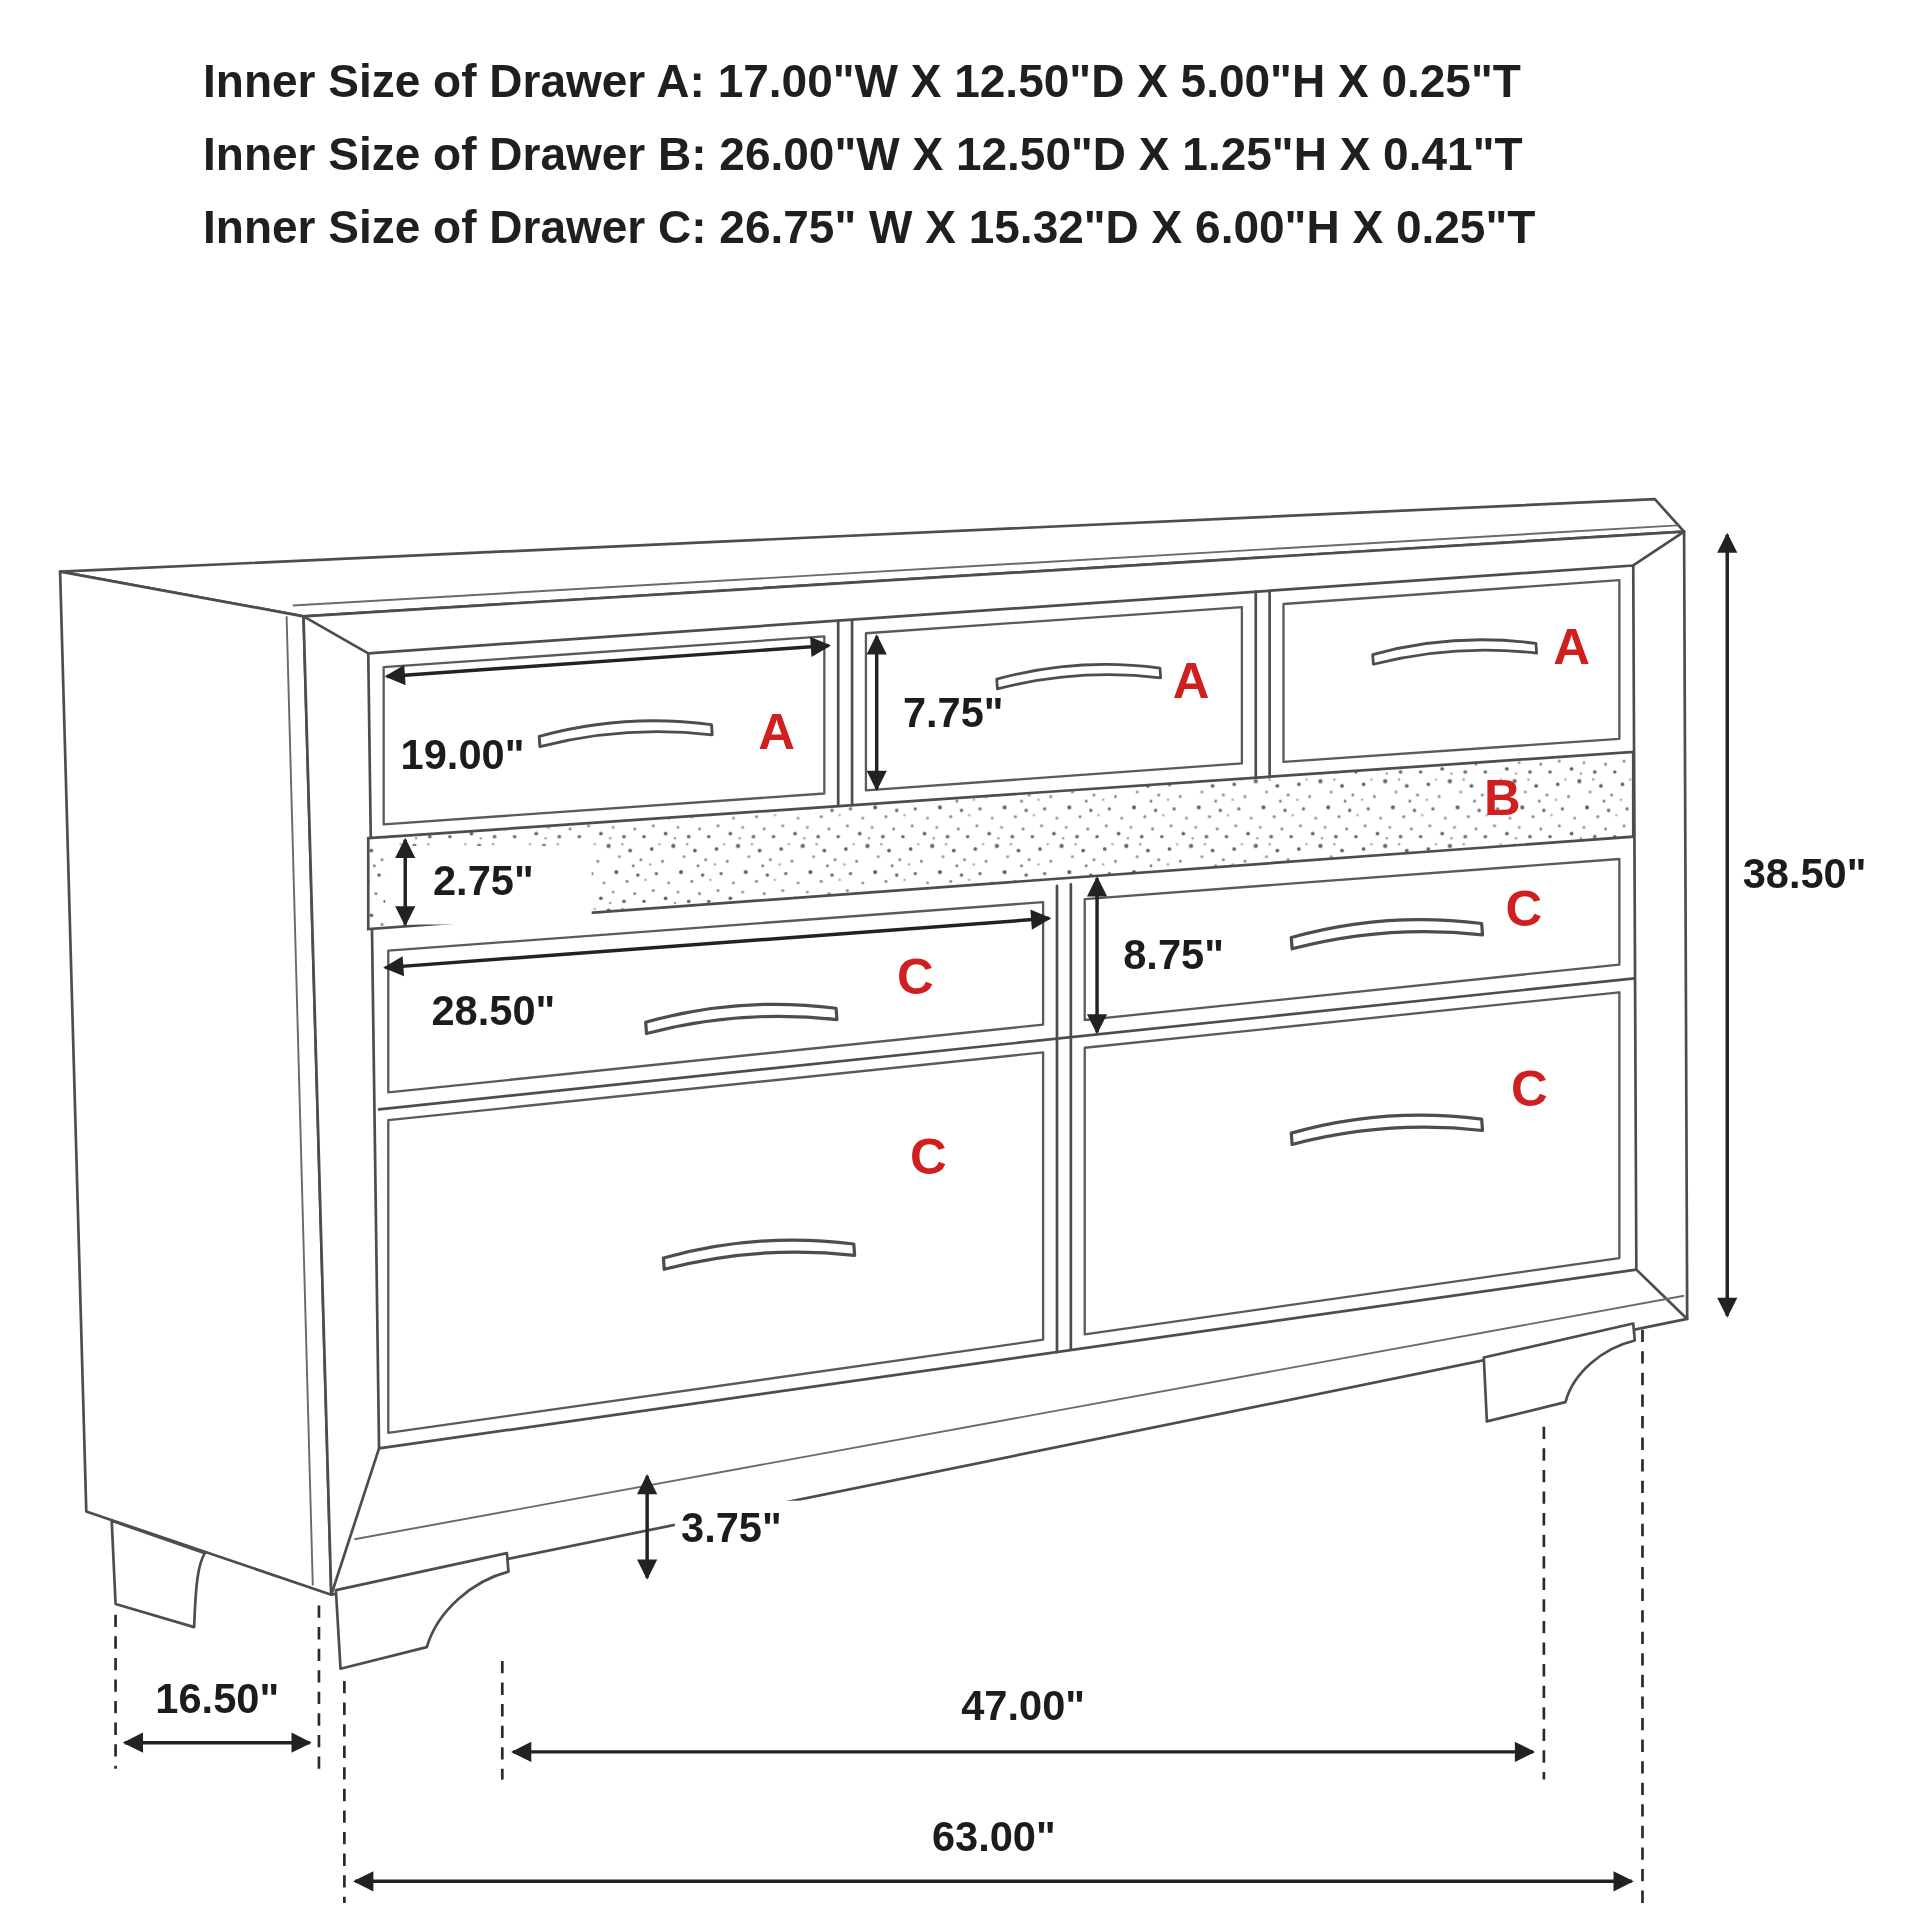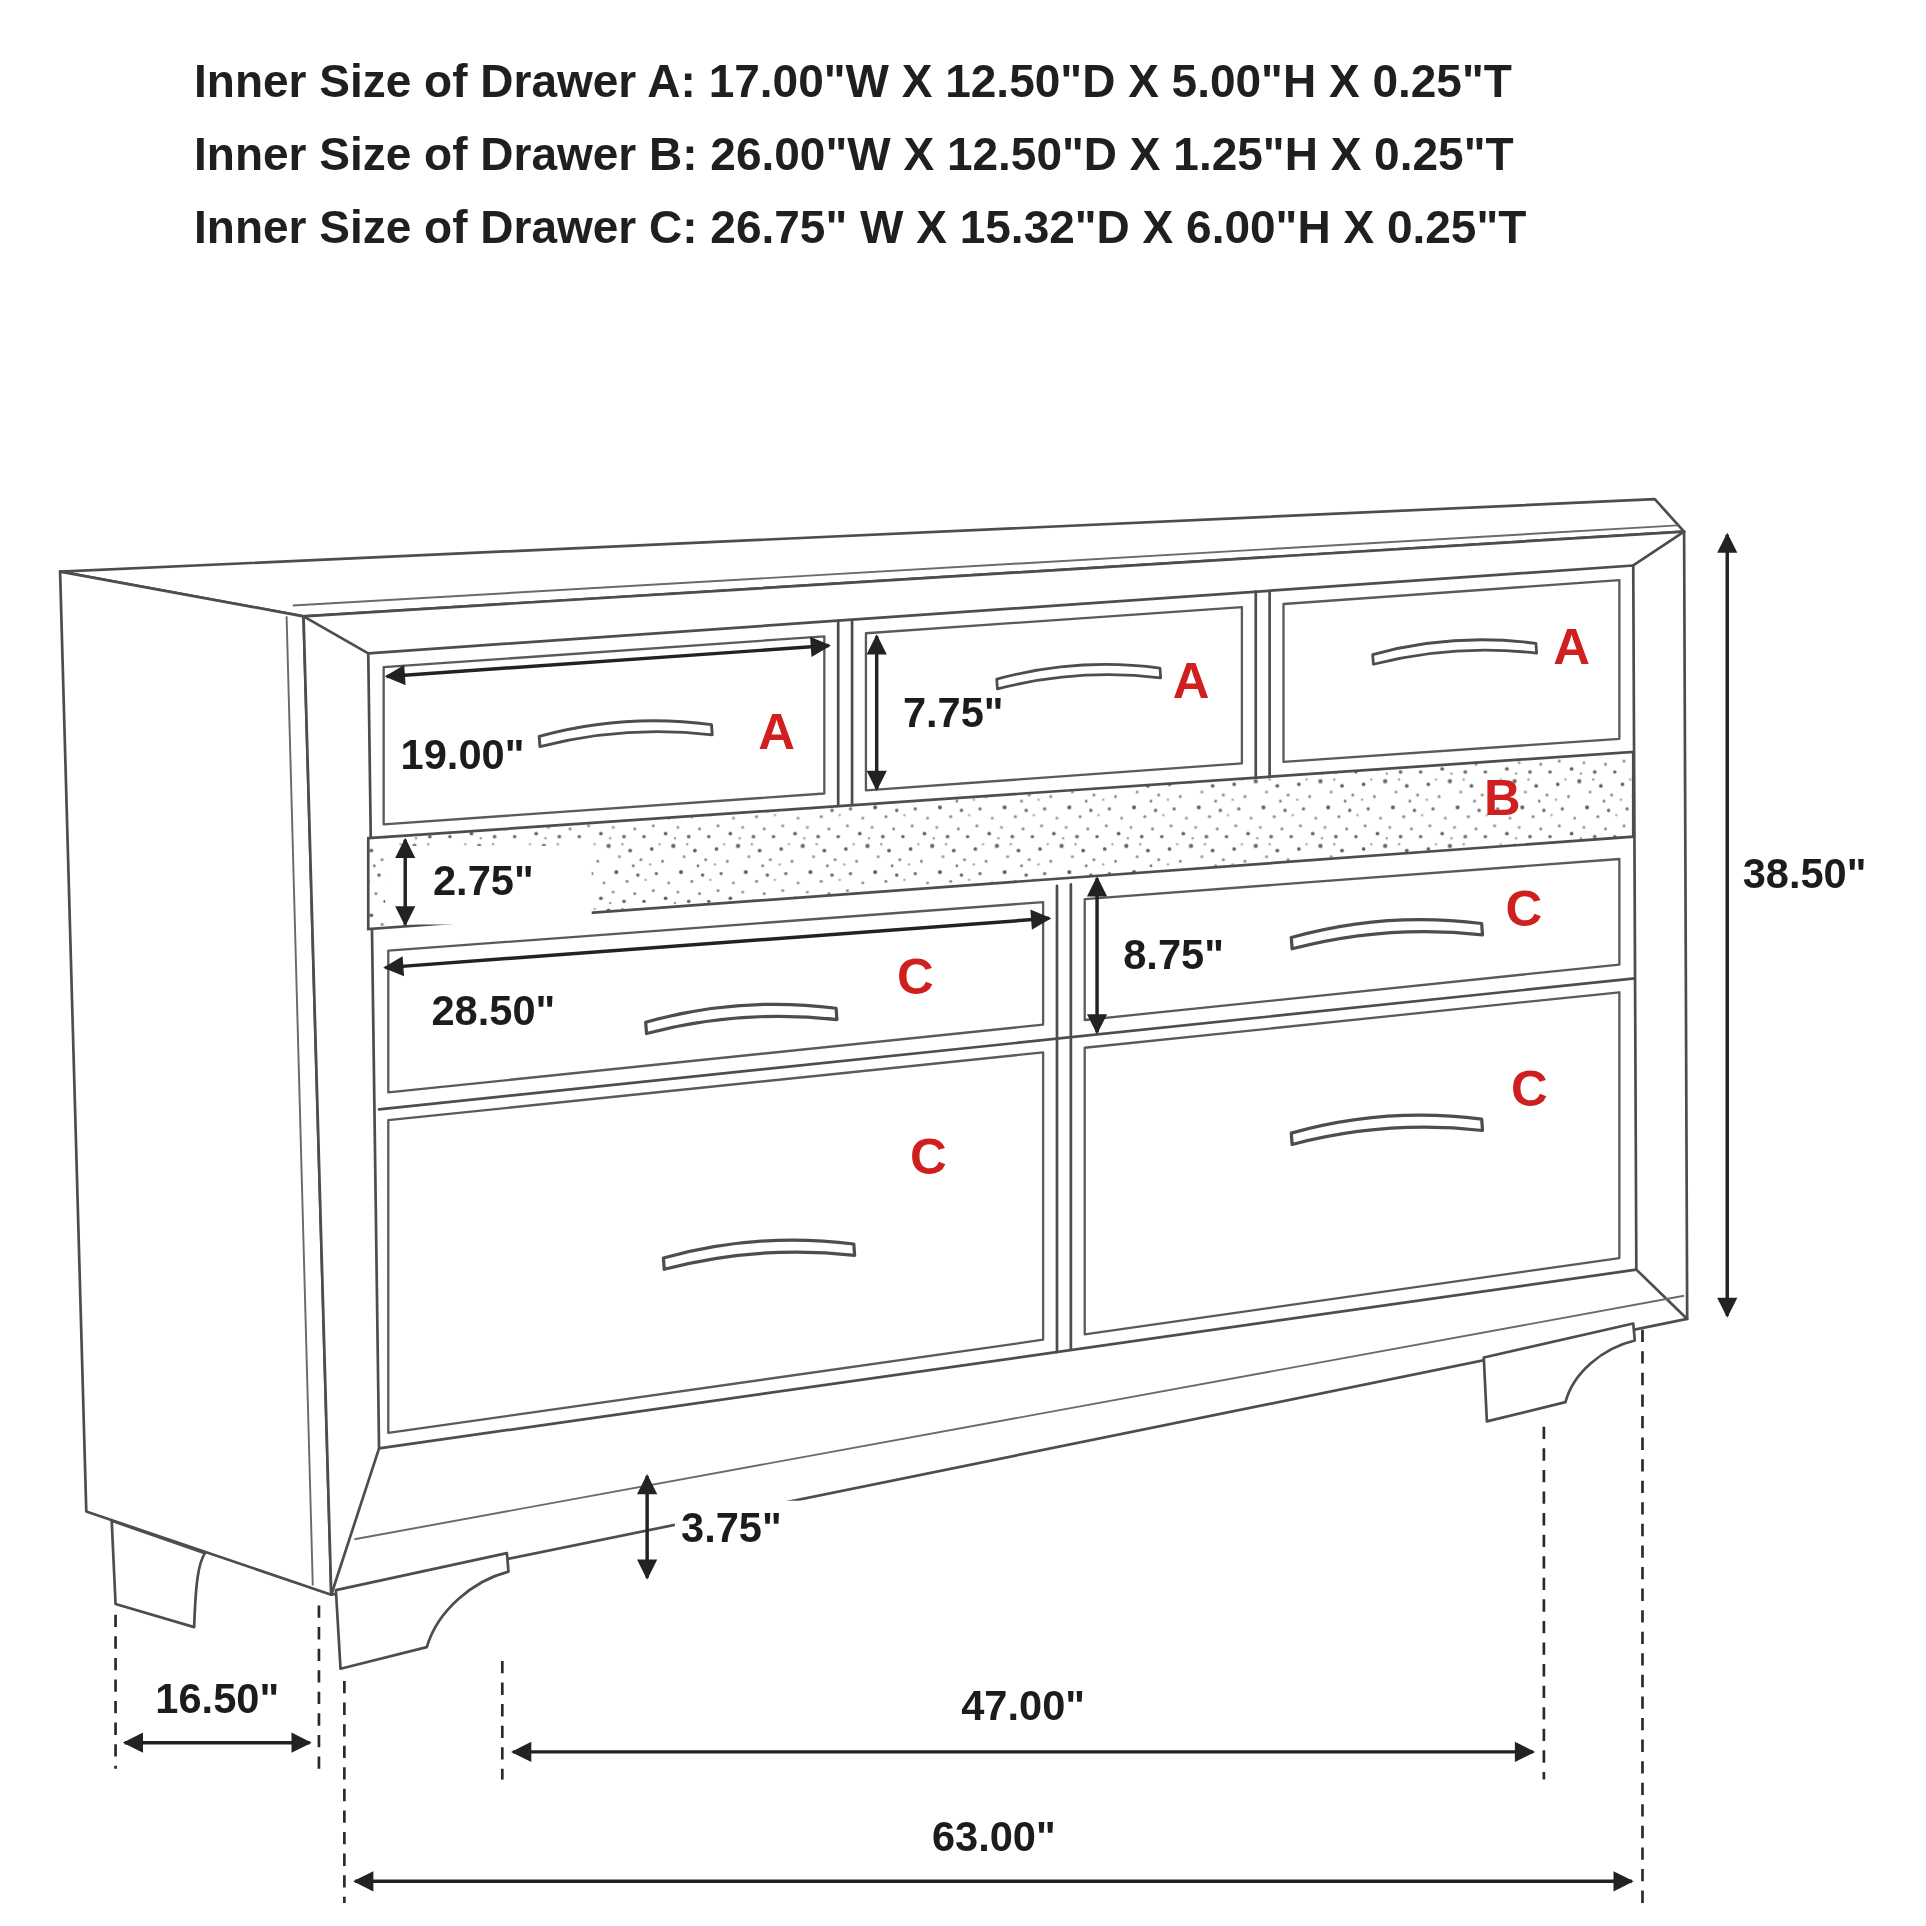--- a/index.html
+++ b/index.html
@@ -1,39 +1,39 @@
 <!DOCTYPE html>
 <html style="font-size:12.3px"><head>
 <meta charset="utf-8">
 <style>
   html,body{margin:0;padding:0;background:#ffffff;}
   body{width:1926px;height:1926px;position:relative;overflow:hidden;
        font-family:"Liberation Sans",sans-serif;}
   .page{position:absolute;inset:0;}
-  header{position:absolute;top:45px;left:194px;z-index:2;}
+  header{position:absolute;top:45px;left:203px;z-index:2;}
   .hline{font-weight:bold;font-size:46px;line-height:73px;color:#1f1f1f;white-space:nowrap;}
   svg{position:absolute;inset:0;z-index:1;}
   .ln{fill:none;stroke:#4d4d4d;stroke-width:3.5;stroke-linejoin:round;stroke-linecap:round;}
   .ln2{fill:none;stroke:#6a6a6a;stroke-width:2.5;}
   .face{fill:#ffffff;stroke:#4d4d4d;stroke-width:3.5;stroke-linejoin:round;}
   .front{fill:#ffffff;stroke:#5a5a5a;stroke-width:3;stroke-linejoin:round;}
   .dim{stroke:#222222;stroke-width:4.5;fill:none;}
   .dimdash{stroke:#2a2a2a;stroke-width:3.5;stroke-dasharray:16 12;fill:none;}
   .dimtext{font-family:"Liberation Sans",sans-serif;font-weight:bold;font-size:54px;fill:#1c1c1c;}
   .redlabel{font-family:"Liberation Sans",sans-serif;font-weight:bold;font-size:66px;fill:#d01f1f;text-anchor:middle;}
   .mask{fill:#ffffff;stroke:none;}
 </style>
 </head>
 <body>
 
 <div class="page">
 
   <header>
     <div class="hline">Inner Size of Drawer A: 17.00"W X 12.50"D X 5.00"H X 0.25"T</div>
-    <div class="hline">Inner Size of Drawer B: 26.00"W X 12.50"D X 1.25"H X 0.25"T</div>
+    <div class="hline">Inner Size of Drawer B: 26.00"W X 12.50"D X 1.25"H X 0.41"T</div>
     <div class="hline">Inner Size of Drawer C: 26.75" W X 15.32"D X 6.00"H X 0.25"T</div>
   </header>
 
   <svg viewBox="0 0 2500 2500" width="1926" height="1926">
 
     <defs>
       <marker id="arr" viewBox="0 0 12 12" refX="10" refY="6" markerWidth="7" markerHeight="7" orient="auto-start-reverse">
         <path d="M1,1 L11,6 L1,11 Z" fill="#222222"></path>
       </marker>
 

